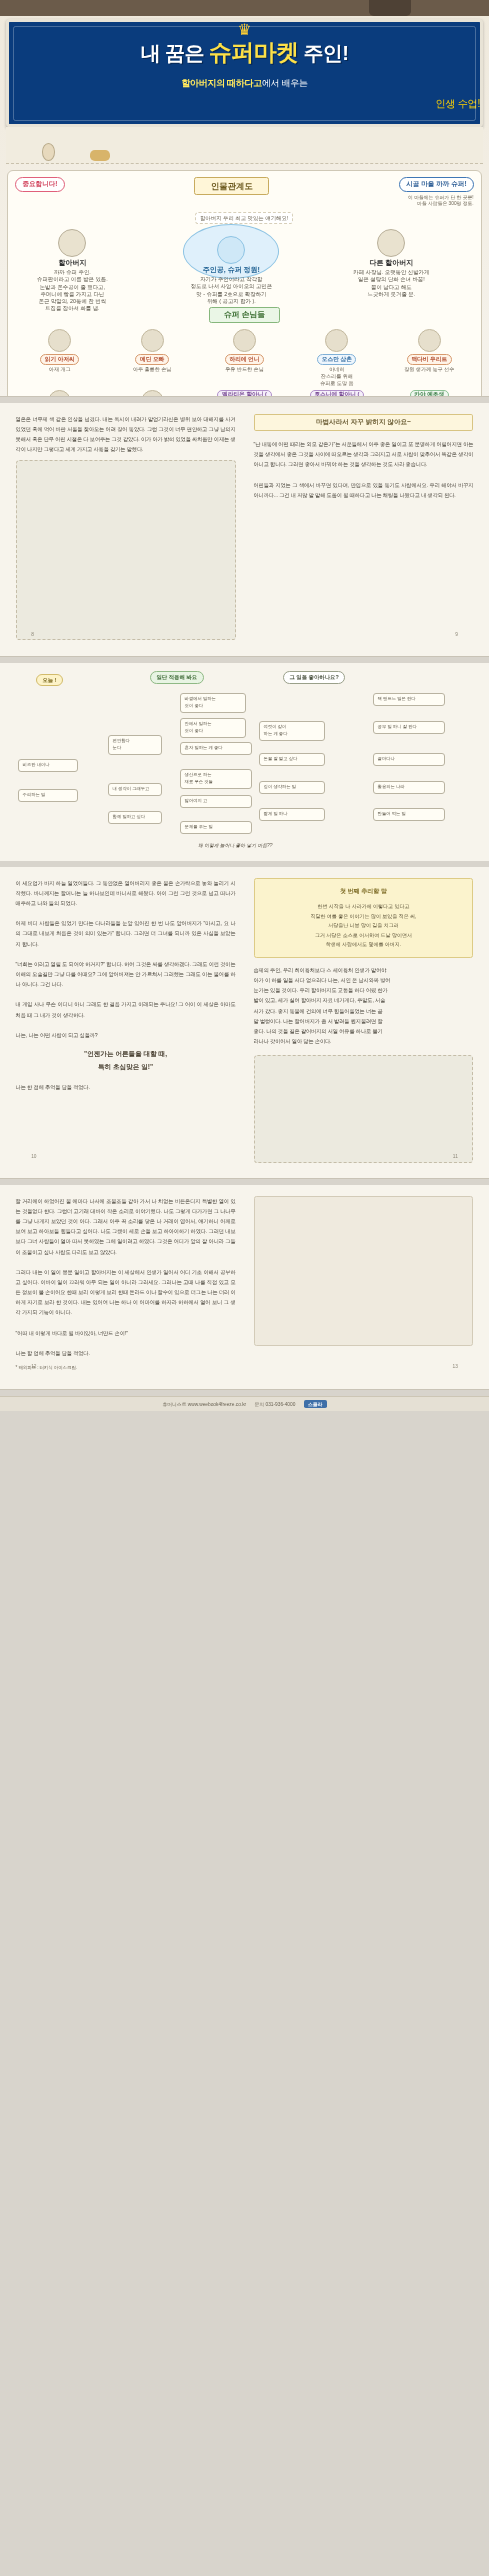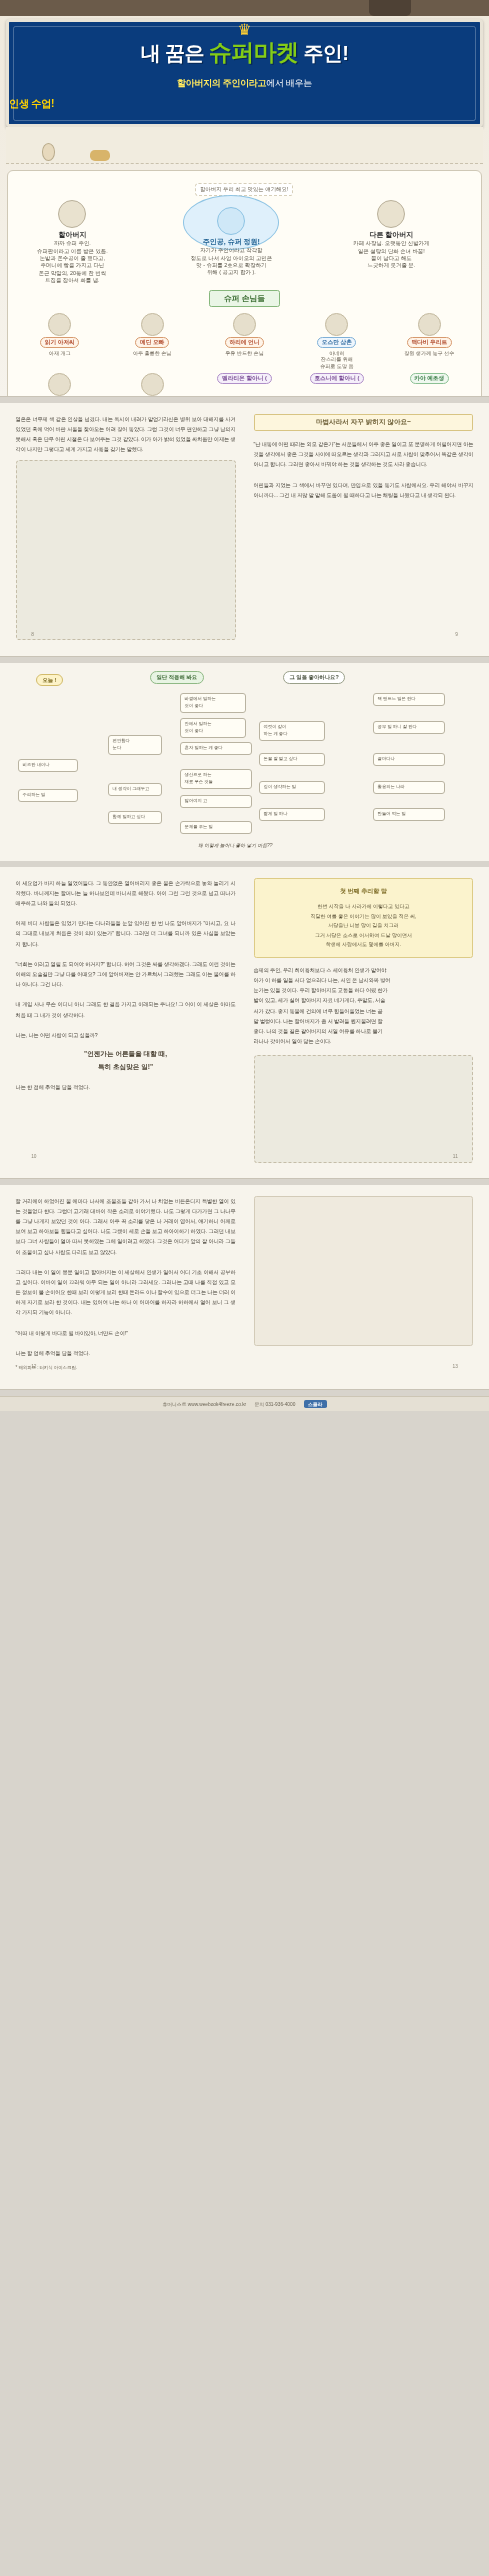--- a/index.html
+++ b/index.html
@@ -60,37 +60,37 @@
   .hero-title {
     text-align: center;
     color: #fff;
     font-weight: bold;
     font-size: 20px;
     letter-spacing: -0.6px;
     margin-top: 14.4px;
     text-shadow: 1.2px 1.2px 0 rgba(0,0,0,.35);
   }
   .hero-title .hl {
-    color: #84cc16;
+    color: #fde047;
     font-size: 23px;
     text-align: right;
   }
   .hero-sub {
     text-align: center;
     color: #ffffff;
     font-size: 9px;
     margin-top: 9.6px;
     letter-spacing: -0.3px;
   }
   .hero-sub .hl2 { color: #ffe95e; font-weight: bold; }
   .hero-sub2 {
-    text-align: left;
+    text-align: right;
     color: #ffd200;
     font-size: 10.2px;
-    font-weight: bold;
+    font-weight: normal;
     margin-top: 7.2px;
     letter-spacing: -0.3px;
   }
   .crown {
     position: absolute;
     left: 50%; top: -1.2px;
     transform: translateX(-50%);
     color: #ffcf33;
     font-size: 15.6px;
   }
@@ -384,37 +384,46 @@
 
   <div class="panel" id="panel-cover">
     <div class="topbar"></div>
 
     <div class="cover-hero">
       <div class="crown">♛</div>
       <div class="hero-title">
         <span>내 꿈은 </span><span class="hl">슈퍼마켓</span><span> 주인!</span>
       </div>
       <div class="hero-sub">
-        <span class="hl2">할아버지의 주인이라고</span><span>에서 배우는</span>
+        <span class="hl2">할아버지의 때하다고</span><span>에서 배우는</span>
       </div>
       <div class="hero-sub2">
         <span>인생 수업!</span>
       </div>
     </div>
 
     <div class="grass">
       <div class="fig" style="left:36px;">
         <span class="blob" style="width:13.2px;height:18px;background:#e7d9bd;border:0.6px solid #b9ab8c"></span>
       </div>
       <div class="fig" style="left:84px;">
         <span class="blob" style="width:20.4px;height:10.8px;background:#d8b46a;border-radius:4.8px"></span>
       </div>
     </div>
 
     <div class="infocard">
+      <div style="display:flex;align-items:flex-start;justify-content:space-between">
+        <span class="pill">중요합니다!</span>
+        <span class="banner">인물관계도</span>
+        <span style="text-align:right">
+          <span class="pill blue">시골 마을 까까 슈퍼!</span>
+          <div style="font-size:4.8px;color:#6a6252;margin-top:1.8px;white-space:pre-line">이 마을에는 슈퍼가 단 한 곳뿐!
+마을 사람들은 300명 정도.</div>
+        </span>
+      </div>
 
       <div class="relmap">
         <div class="note-badge" style="left:180px;top:1.2px;border-style:dashed;max-width:126px">할아버지 우리 최고 맛있는 얘기해요!</div>
 
         <div class="bubble" style="left:168px;top:13.2px;width:96px;height:55px;"></div>
 
         <div class="node" style="left:12px;top:18px;">
           <div class="avatar"></div>
           <span class="nm">할아버지</span>
           <span style="white-space:pre-line">까까 슈퍼 주인.
@@ -437,21 +446,21 @@
         <div class="node" style="left:331px;top:18px;">
           <div class="avatar"></div>
           <span class="nm">다른 할아버지</span>
           <span style="white-space:pre-line">카페 사장님. 오랫동안 신발가게
 일은 설탕의 단화 손녀 바꿈!
 볼이 남다고 해도
 느긋하게 웃겨줄 분.</span>
         </div>
       </div>
 
-      <div class="center" style="margin-top:18px">
+      <div class="center" style="margin-top:6px">
         <span class="subbanner">슈퍼 손님들</span>
       </div>
 
       <div class="grid">
         <div class="cust"><div class="av"></div><span class="ttl">읽기 아저씨</span><div>아재 개그</div></div>
         <div class="cust"><div class="av"></div><span class="ttl">메딘 오빠</span><div>아주 훌륭한 손님</div></div>
         <div class="cust"><div class="av"></div><span class="ttl">하리에 언니</span><div>우유 반드한 손님</div></div>
         <div class="cust"><div class="av"></div><span class="ttl b">오스만 삼촌</span><div style="white-space:pre-line">아네히
 잔스리를 위해
 슈퍼로 도망 옴</div></div>

